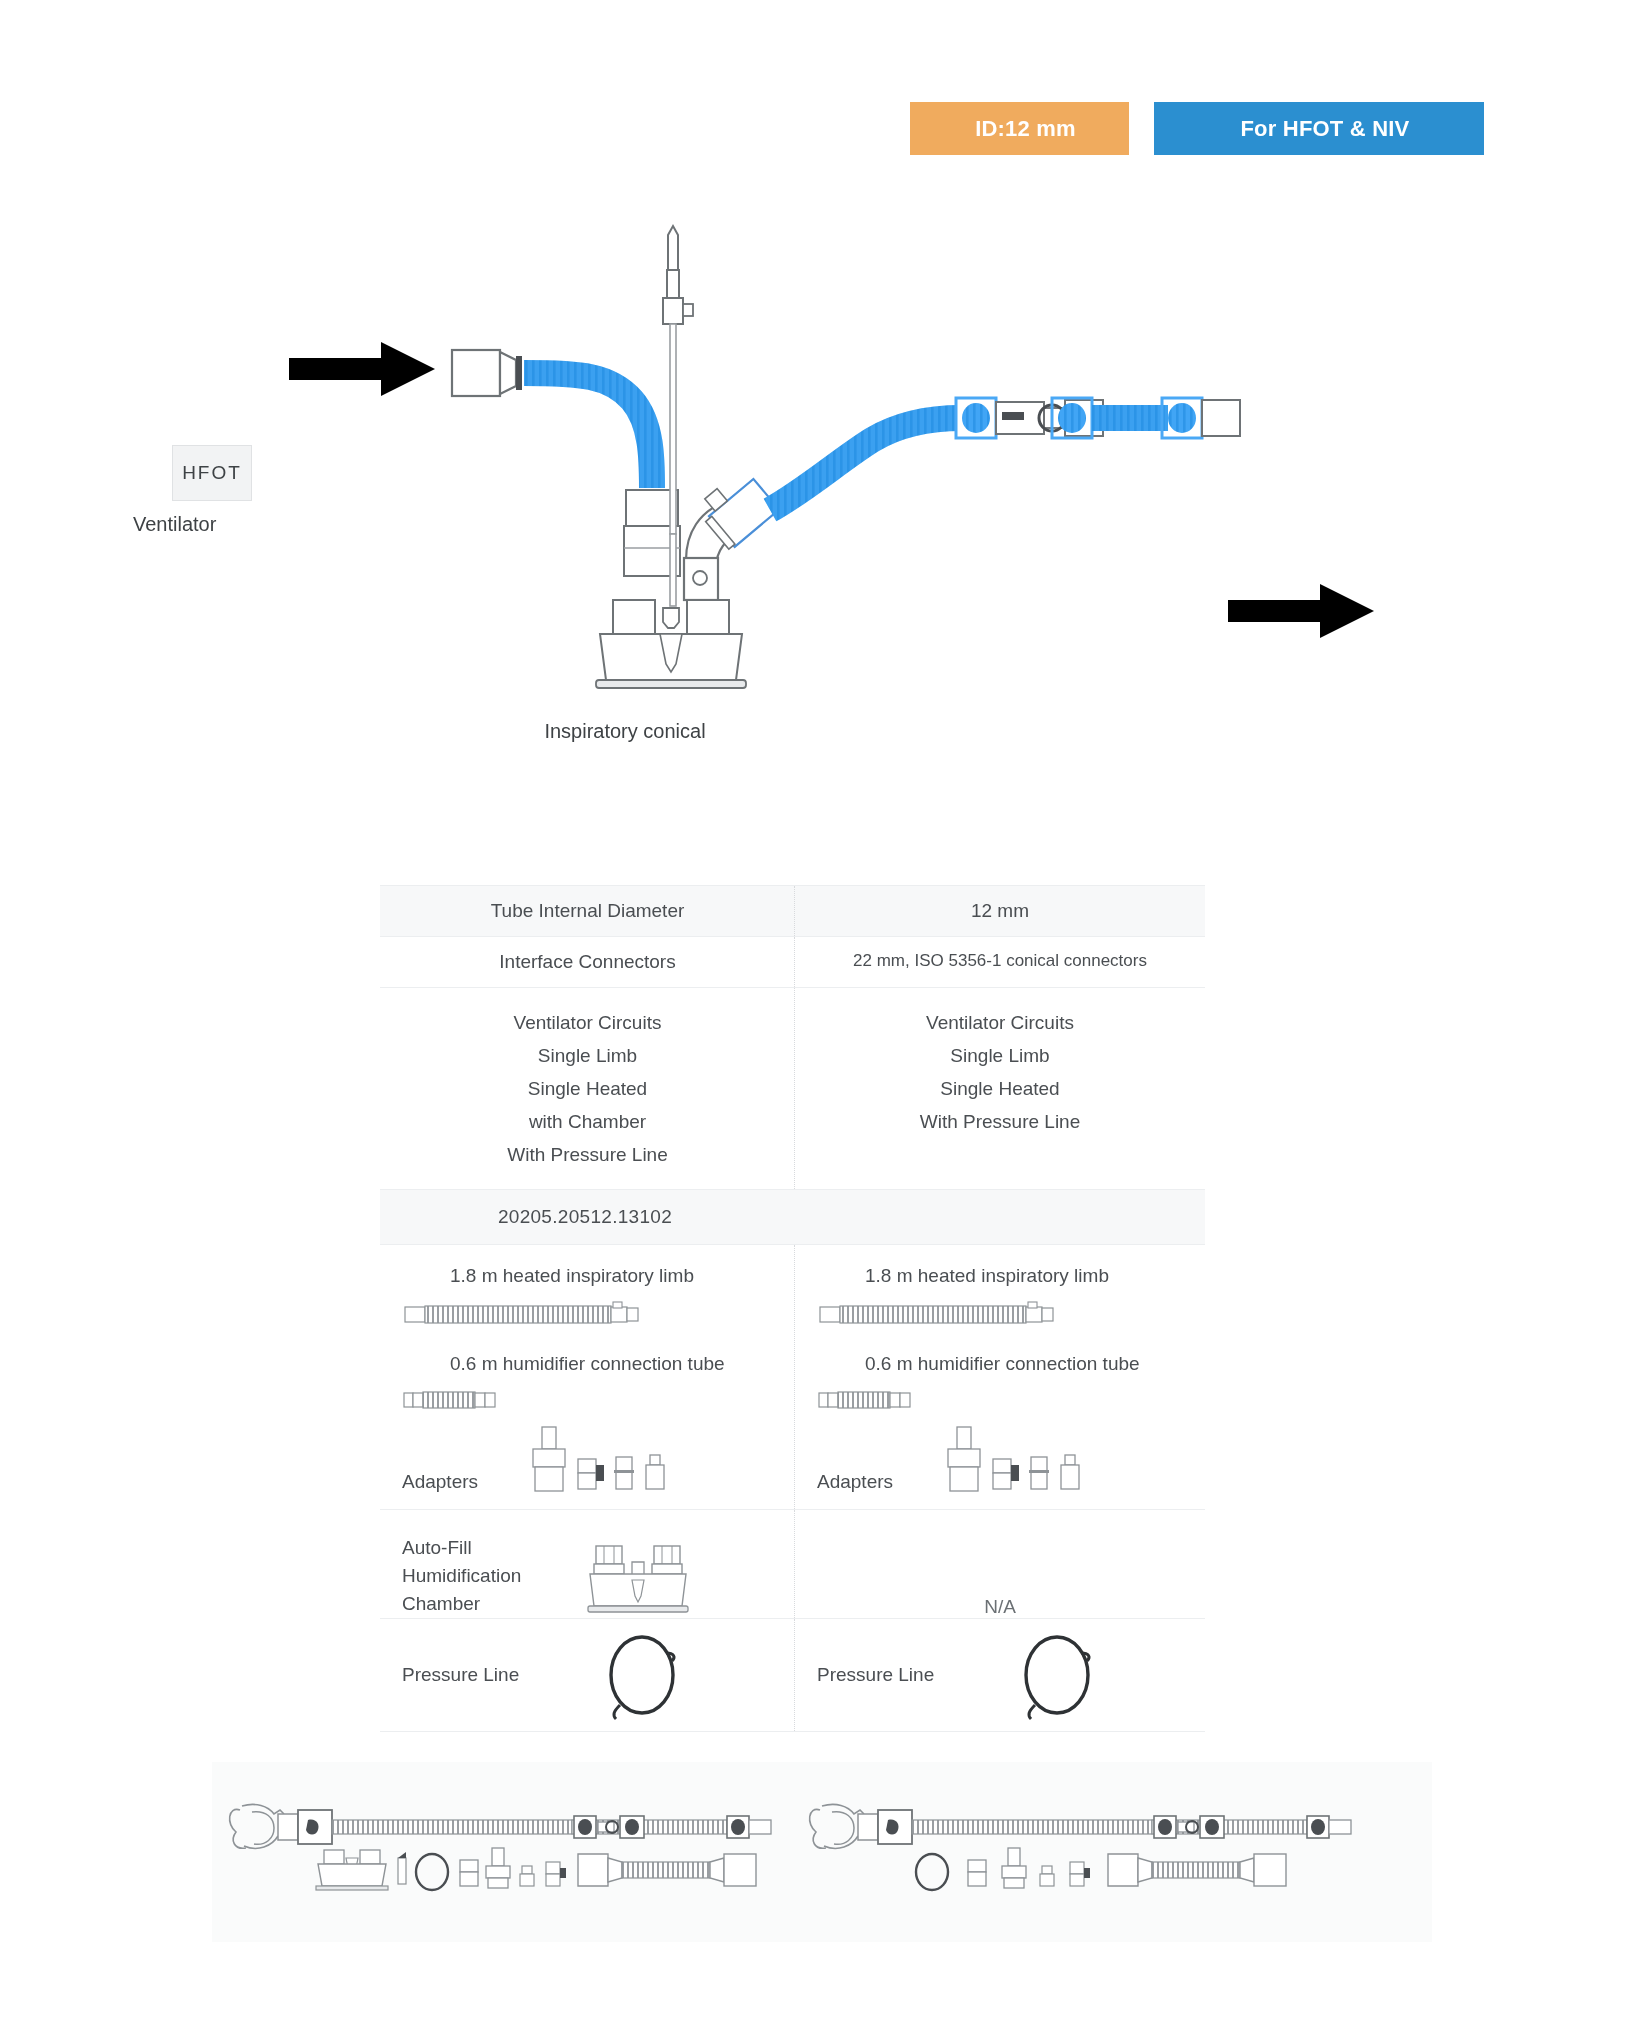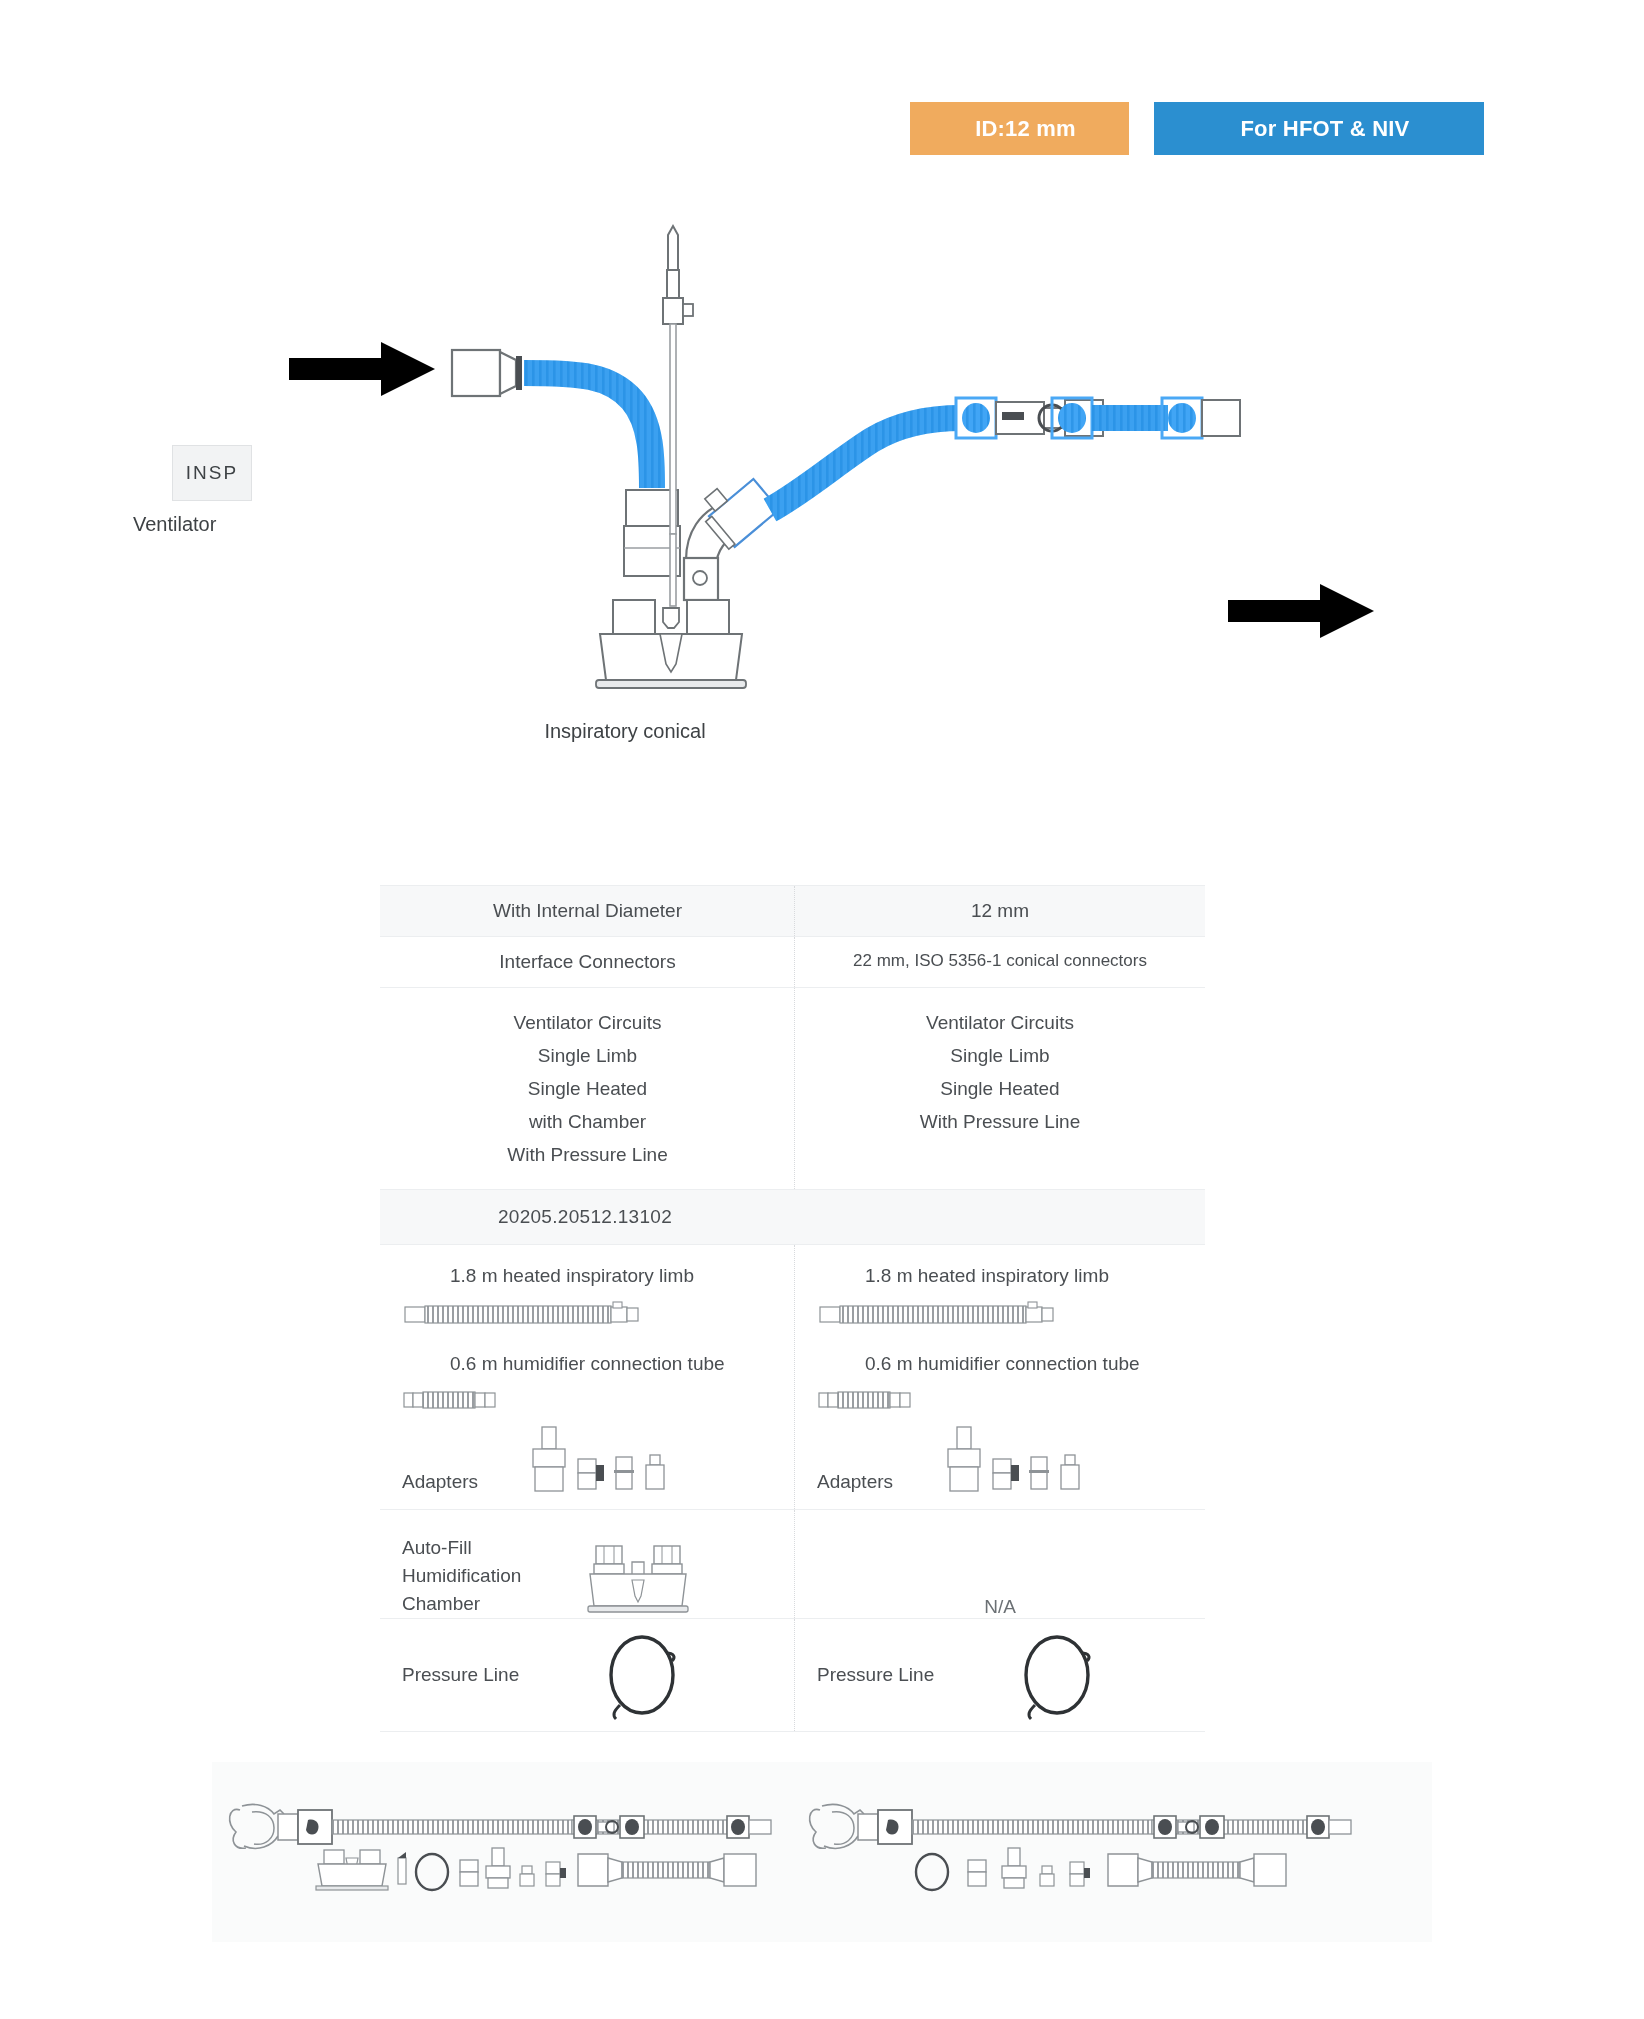--- a/index.html
+++ b/index.html
@@ -96,21 +96,21 @@
 <body>
 
 <div class="badge-row">
   <div class="badge badge-id">ID:12 mm</div>
   <div class="badge badge-use">For HFOT &amp; NIV</div>
 </div>
 
 <div class="diagram">
 
   <div class="insp-box">
-    <span>INSP</span>
+    <span>HFOT</span>
   </div>
   <div class="vent-label">Ventilator</div>
   <div class="caption">Inspiratory conical</div>
 
   <svg width="1644" height="620">
     <defs>
       <pattern id="corr" width="7" height="30" patternUnits="userSpaceOnUse">
         <rect width="7" height="30" fill="#41a5f5"></rect>
         <rect x="0" width="2.6" height="30" fill="#1f8ae0" opacity="0.55"></rect>
       </pattern>
@@ -207,21 +207,21 @@
       <path d="M600,474 L742,474 L736,520 L606,520 Z" fill="#fff" stroke="#6e7376" stroke-width="2"></path>
       <path d="M660,474 L682,474 L676,504 L671,512 L666,504 Z" fill="#fff" stroke="#6e7376" stroke-width="1.6"></path>
       <rect x="596" y="520" width="150" height="8" rx="3" fill="#e8eaec" stroke="#6e7376" stroke-width="1.8"></rect>
     </g>
   </svg>
 </div>
 
 <div class="table">
 
   <div class="trow shaded topline">
-    <div class="tcell left pad center">With Internal Diameter</div>
+    <div class="tcell left pad center">Tube Internal Diameter</div>
     <div class="tcell right pad">12 mm</div>
   </div>
 
   <div class="trow">
     <div class="tcell left pad center">Interface Connectors</div>
     <div class="tcell right pad small">22 mm, ISO 5356-1 conical connectors</div>
   </div>
 
   <div class="trow">
     <div class="tcell left stack-lines">

